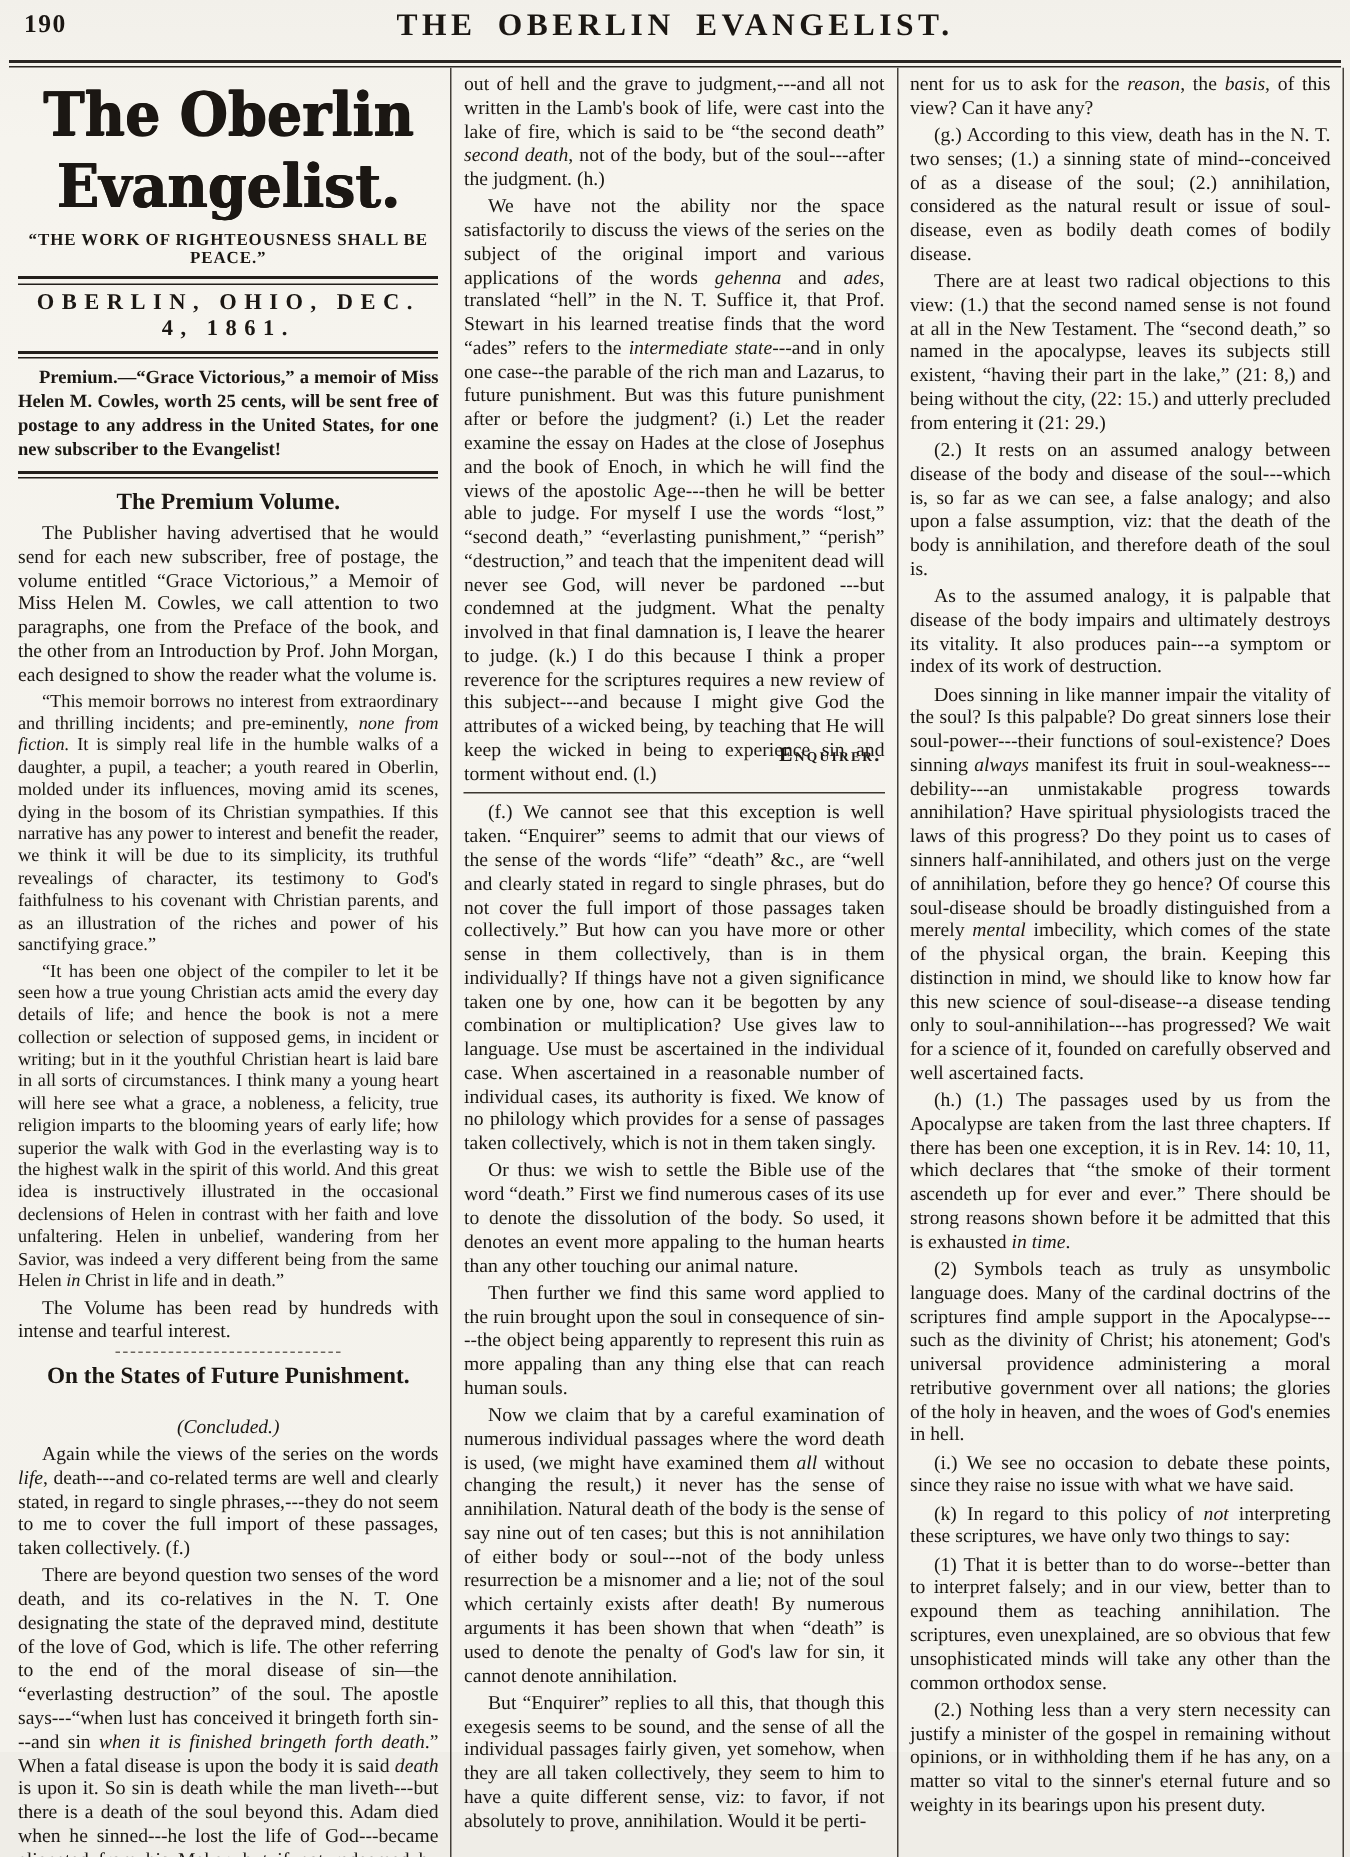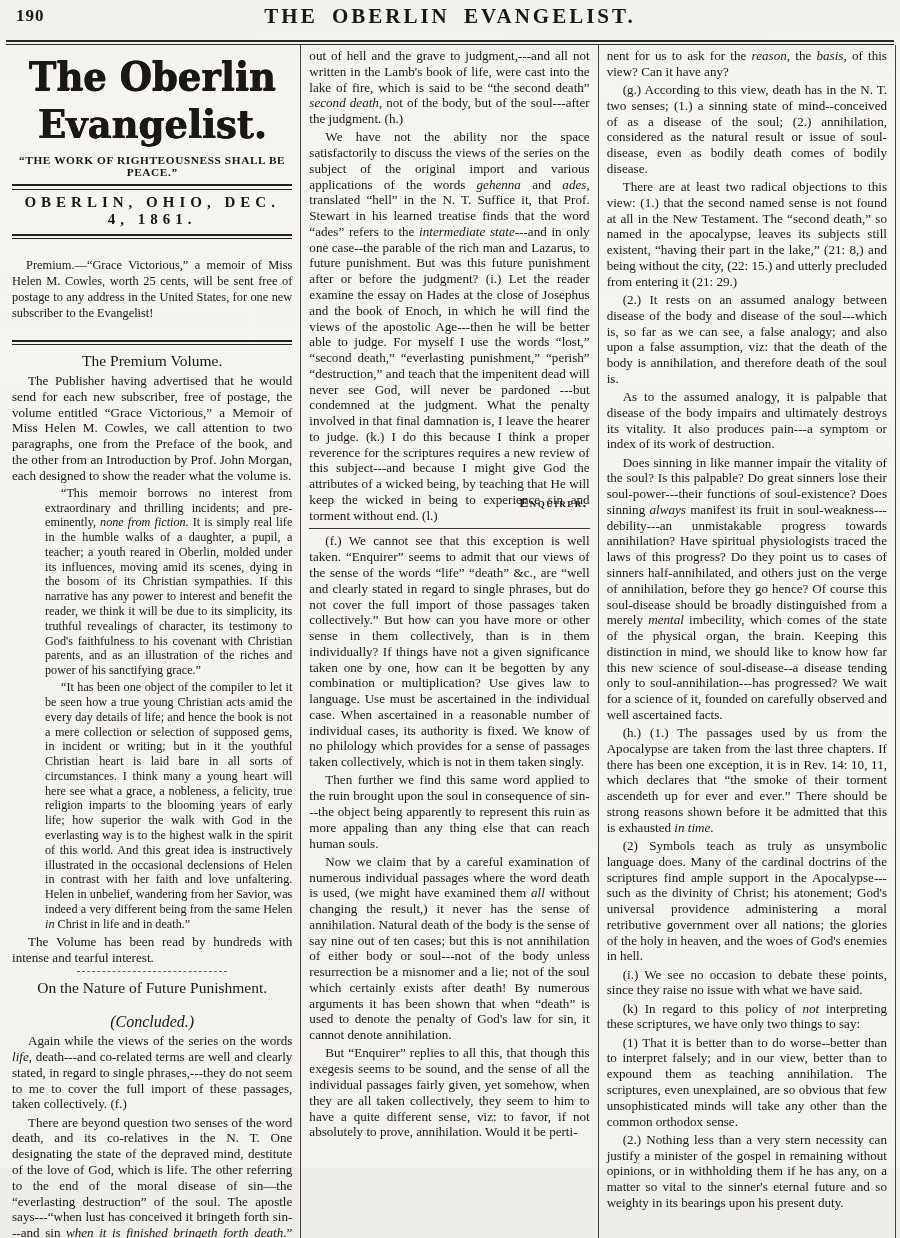--- a/index.html
+++ b/index.html
@@ -26,27 +26,27 @@
   .masthead-title{
     text-align:center;font-size:37px;font-weight:bold;
     font-family:"DejaVu Serif","Liberation Serif",serif;
     letter-spacing:0px;margin:8px 0 2px 0;
     text-shadow:0.7px 0 0 currentColor, 0 0.4px 0 currentColor;
     transform:scaleY(1.08);
   }
   .masthead-motto{text-align:center;font-size:11.3px;font-weight:bold;letter-spacing:0.6px;margin:10px 0 0 0;}
   .drule{border-top:2.5px solid #231f1b;border-bottom:1px solid #231f1b;height:2.5px;margin:6px 0 4px 0;}
   .dateline{text-align:center;font-size:15px;font-weight:bold;letter-spacing:5px;margin:4px 0;}
-  .premium{font-size:12.4px;font-weight:normal;line-height:1.3;text-align:justify;text-indent:14px;margin:18px 0;}
+  .premium{font-size:12.4px;font-weight:bold;line-height:1.3;text-align:justify;text-indent:14px;margin:4px 0;}
   
-  .sec-heading{text-align:center;font-size:15.5px;font-weight:normal;margin:7px 0 3px 0;}
-  .sec-sub{text-align:center;font-size:16px;font-style:italic;margin:16px 0 2px 0;}
+  .sec-heading{text-align:center;font-size:15.5px;font-weight:bold;margin:7px 0 3px 0;}
+  .sec-sub{text-align:center;font-size:13px;font-style:italic;margin:16px 0 2px 0;}
   .para{font-size:13.1px;line-height:1.205;text-align:justify;text-indent:16px;margin:0 0 2.5px 0;}
   .para.noindent{text-indent:0;font-family:Liberation Serif, serif;}
-  .para.quote{font-size:12.2px;line-height:1.21;margin-left:33px;}
+  .para.quote{font-size:12.2px;line-height:1.21;}
   .para.signed{position:relative;}
   .signature{position:absolute;right:2px;bottom:12px;font-variant:small-caps;font-weight:bold;letter-spacing:1.5px;font-size:13.5px;}
   .rule-short{width:150px;margin:6px auto 4px auto;border-top:1.5px dashed #6a645c;}
   .rule-full{border-top:1.5px solid #3b3630;margin:5px 0 4px 0;}
   em{font-style:italic;}
 </style>
 </head>
 <body>
 
 <div class="page">
@@ -67,33 +67,34 @@
       <div class="drule"></div>
       <p class="premium">Premium.—“Grace Victorious,” a memoir of Miss Helen M. Cowles, worth 25 cents, will be sent free of postage to any address in the United States, for one new subscriber to the Evangelist!</p>
       <div class="drule"></div>
       <div class="col-content">
           <div class="sec-heading">The Premium Volume.</div>
           <p class="para">The Publisher having advertised that he would send for each new subscriber, free of postage, the volume entitled “Grace Victorious,” a Memoir of Miss Helen M. Cowles, we call attention to two paragraphs, one from the Preface of the book, and the other from an Introduction by Prof. John Morgan, each designed to show the reader what the volume is.</p>
           <p class="para quote">“This memoir borrows no interest from extraordinary and thrilling incidents; and pre-eminently, <em>none from fiction.</em> It is simply real life in the humble walks of a daughter, a pupil, a teacher; a youth reared in Oberlin, molded under its influences, moving amid its scenes, dying in the bosom of its Christian sympathies. If this narrative has any power to interest and benefit the reader, we think it will be due to its simplicity, its truthful revealings of character, its testimony to God's faithfulness to his covenant with Christian parents, and as an illustration of the riches and power of his sanctifying grace.”</p>
           <p class="para quote">“It has been one object of the compiler to let it be seen how a true young Christian acts amid the every day details of life; and hence the book is not a mere collection or selection of supposed gems, in incident or writing; but in it the youthful Christian heart is laid bare in all sorts of circumstances. I think many a young heart will here see what a grace, a nobleness, a felicity, true religion imparts to the blooming years of early life; how superior the walk with God in the everlasting way is to the highest walk in the spirit of this world. And this great idea is instructively illustrated in the occasional declensions of Helen in contrast with her faith and love unfaltering. Helen in unbelief, wandering from her Savior, was indeed a very different being from the same Helen <em>in</em> Christ in life and in death.”</p>
           <p class="para">The Volume has been read by hundreds with intense and tearful interest.</p>
           <div class="rule-short"></div>
-          <div class="sec-heading">On the Nature of Future Punishment.</div>
+          <div class="sec-heading">On the States of Future Punishment.</div>
           <div class="sec-sub">(Concluded.)</div>
           <p class="para">Again while the views of the series on the words <em>life</em>, death---and co-related terms are well and clearly stated, in regard to single phrases,---they do not seem to me to cover the full import of these passages, taken collectively. (f.)</p>
           <p class="para">There are beyond question two senses of the word death, and its co-relatives in the N. T.  One designating the state of the depraved mind, destitute of the love of God, which is life.  The other referring to the end of the moral disease of sin—the “everlasting destruction” of the soul.  The apostle says---“when lust has conceived it bringeth forth sin---and sin <em>when it is finished bringeth forth death</em>.” When a fatal disease is upon the body it is said <em>death</em> is upon it.  So sin is death while the man liveth---but there is a death of the soul beyond this.  Adam died when he sinned---he lost the life of God---became alienated from his Maker, but if not redeemed by regeneration he died the second death---the death of the soul! (g.)</p>
         </div>
     </div>
 
     <div class="col col-2">
       <div class="col-content">
           <p class="para noindent">out of hell and the grave to judgment,---and all not written in the Lamb's book of life, were cast into the lake of fire, which is said to be “the second death” <em>second death</em>, not of the body, but of the soul---after the judgment. (h.)</p>
           <p class="para signed">We have not the ability nor the space satisfactorily to discuss the views of the series on the subject of the original import and various applications of the words <em>gehenna</em> and <em>ades</em>, translated “hell” in the N. T. Suffice it, that Prof. Stewart in his learned treatise finds that the word “ades” refers to the <em>intermediate state</em>---and in only one case--the parable of the rich man and Lazarus, to future punishment.  But was this future punishment after or before the judgment? (i.) Let the reader examine the essay on Hades at the close of Josephus and the book of Enoch, in which he will find the views of the apostolic Age---then he will be better able to judge.  For myself I use the words “lost,” “second death,” “everlasting punishment,” “perish” “destruction,” and teach that the impenitent dead will never see God, will never be pardoned ---but condemned at the judgment.  What the penalty involved in that final damnation is, I leave the hearer to judge. (k.)   I do this because I think a proper reverence for the scriptures requires a new review of this subject---and because I might give God the attributes of a wicked being, by teaching that He will keep the wicked in being to experience sin and torment without end. (l.)<span class="signature">Enquirer.</span></p>
           <div class="rule-full"></div>
           <p class="para">(f.) We cannot see that this exception is well taken. “Enquirer” seems to admit that our views of the sense of the words “life” “death” &amp;c., are “well and clearly stated in regard to single phrases, but do not cover the full import of those passages taken collectively.”  But how can you have more or other sense in them collectively, than is in them individually?  If things have not a given significance taken one by one, how can it be begotten by any combination or multiplication?  Use gives law to language.  Use must be ascertained in the individual case.  When ascertained in a reasonable number of individual cases, its authority is fixed.  We know of no philology which provides for a sense of passages taken collectively, which is not in them taken singly.</p>
+          <p class="para">Or thus: we wish to settle the Bible use of the word “death.”  First we find numerous cases of its use to denote the dissolution of the body.  So used, it denotes an event more appaling to the human hearts than any other touching our animal nature.</p>
           <p class="para">Then further we find this same word applied to the ruin brought upon the soul in consequence of sin---the object being apparently to represent this ruin as more appaling than any thing else that can reach human souls.</p>
           <p class="para">Now we claim that by a careful examination of numerous individual passages where the word death is used, (we might have examined them <em>all</em> without changing the result,) it never has the sense of annihilation.  Natural death of the body is the sense of say nine out of ten cases; but this is not annihilation of either body or soul---not of the body unless resurrection be a misnomer and a lie; not of the soul which certainly exists after death!  By numerous arguments it has been shown that when “death” is used to denote the penalty of God's law for sin, it cannot denote annihilation.</p>
           <p class="para">But “Enquirer” replies to all this, that though this exegesis seems to be sound, and the sense of all the individual passages fairly given, yet somehow, when they are all taken collectively, they seem to him to have a quite different sense, viz: to favor, if not absolutely to prove, annihilation.  Would it be perti-</p>
         </div>
     </div>
 
     <div class="col col-3">
       <div class="col-content">
           <p class="para noindent">nent for us to ask for the <em>reason</em>, the <em>basis</em>, of this view?  Can it have any?</p>
           <p class="para">(g.) According to this view, death has in the N. T. two senses; (1.) a sinning state of mind--conceived of as a disease of the soul; (2.) annihilation, considered as the natural result or issue of soul-disease, even as bodily death comes of bodily disease.</p>

